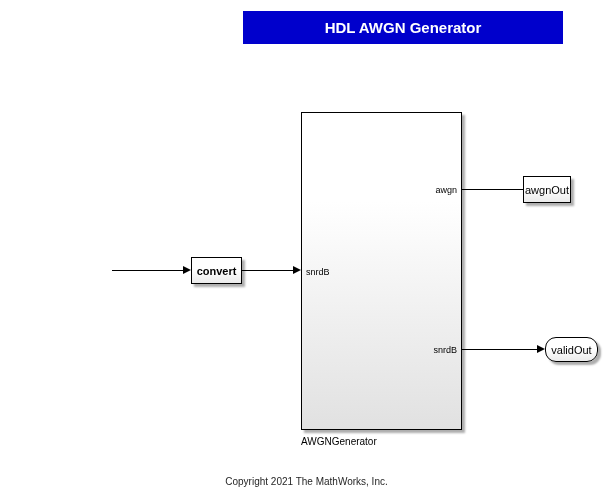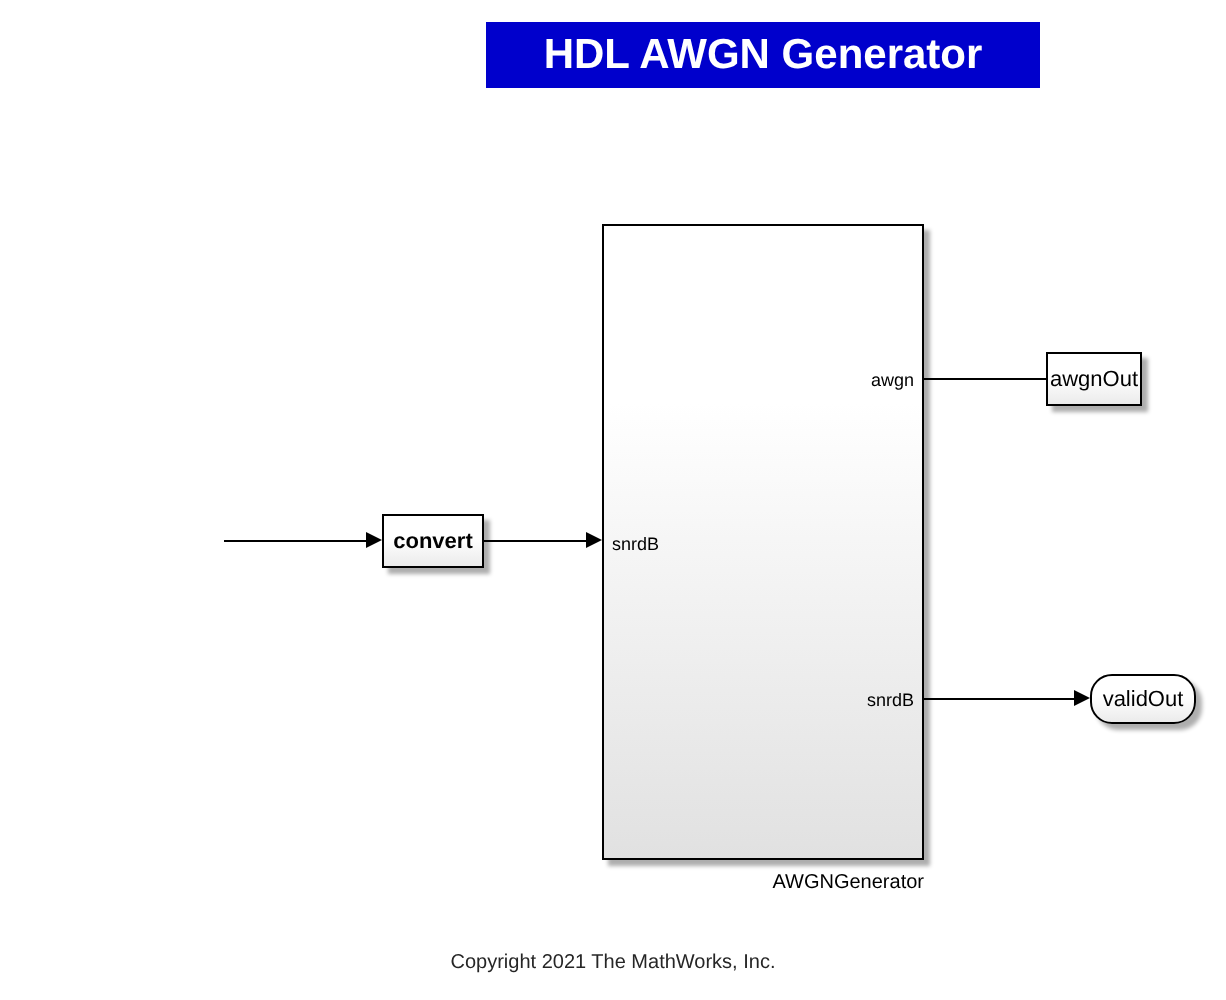--- a/index.html
+++ b/index.html
@@ -12,24 +12,24 @@
     position: relative;
     width: 613px;
     height: 500px;
     background: #ffffff;
     overflow: hidden;
   }
   
   .banner {
     position: absolute;
     left: 243px; top: 11px;
-    width: 277px; height: 33px;
+    width: 320px; height: 33px;
     background: #0000CC;
     color: #ffffff;
-    font-size: 21px;
+    font-size: 15px;
     font-weight: bold;
     line-height: 33px;
     text-align: center;
     white-space: nowrap;
   }
   
   .block {
     position: absolute;
     box-sizing: border-box;
     border: 1.5px solid #000000;
@@ -65,21 +65,21 @@
   .port.in  { left: 4px; }
   .port.out { right: 4px; }
   #port-snrdb { top: 159px; text-align: center; }
   #port-awgn  { top: 77px; padding-left: 10px;  }
   #port-valid { top: 237px; }
 
   .gen-name {
     position: absolute;
     left: 301px; top: 436px;
     width: 161px;
-    text-align: right;
+    text-align: left;
     font-size: 10px;
     color: #000000;
     white-space: nowrap;
   }
 
   
   .conn { position: absolute; height: 9px; }
   .wire {
     position: absolute;
     left: 0; top: 4px;

